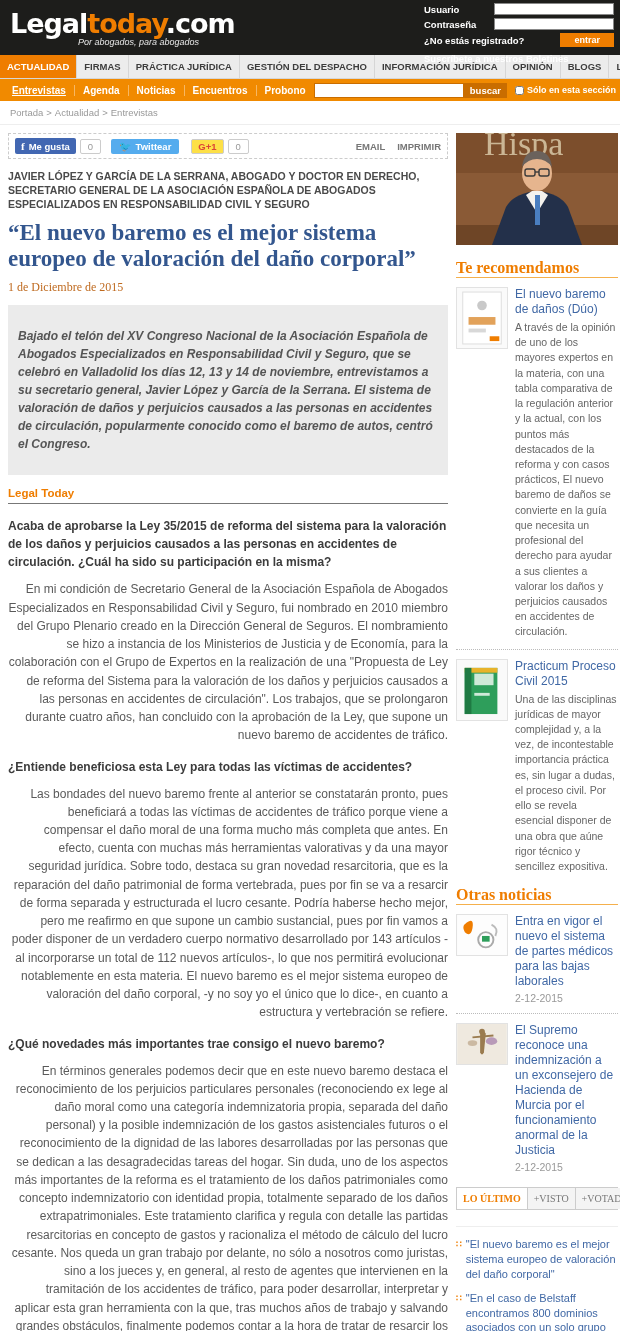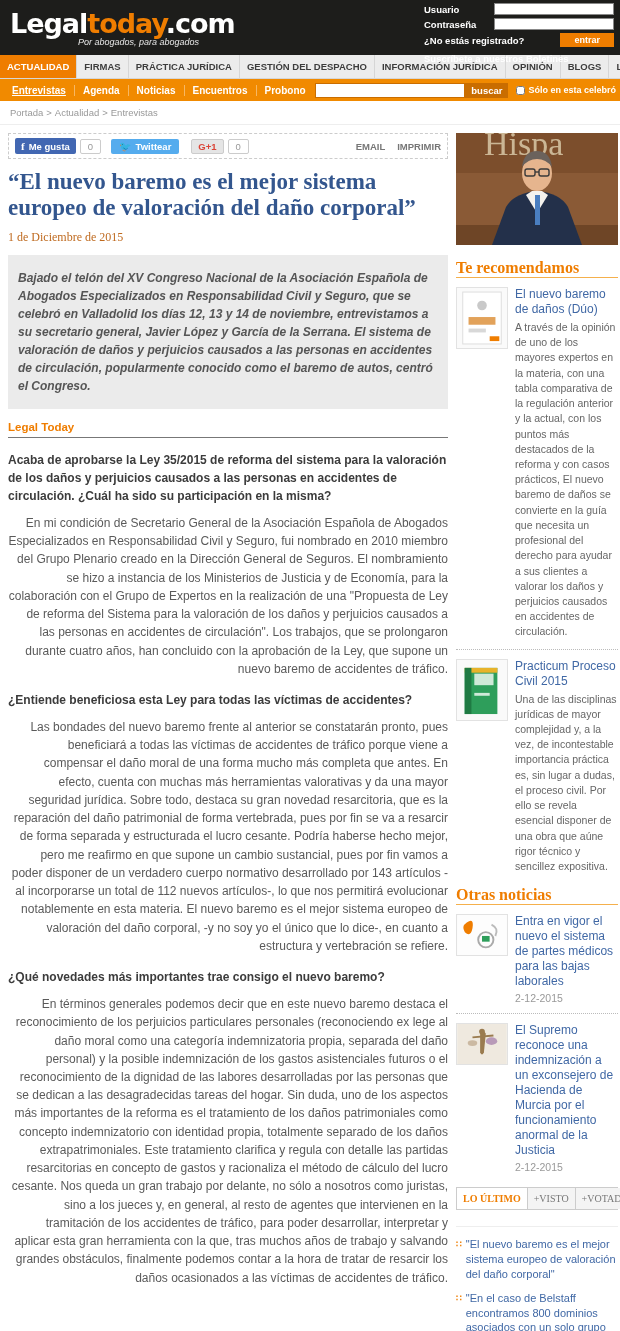--- a/index.html
+++ b/index.html
@@ -48,29 +48,29 @@
   .maincol { width:440px; }
   .sidebar { width:162px; margin-left:8px; }
 
   
   .social { border:1px dashed #ccc; display:flex; align-items:center; padding:4px 6px; margin-bottom:10px; }
   .fb-btn { background:#4267b2; color:#fff; font-size:9.5px; font-weight:bold; border-radius:2px; padding:2px 6px; display:flex; align-items:center; cursor:pointer; }
   .fb-f { font-family:"Liberation Serif",serif; font-weight:bold; margin-right:4px; font-size:11px; }
   .cnt { border:1px solid #ccc; color:#999; font-size:9.5px; padding:1px 7px; margin:0 10px 0 4px; border-radius:2px; background:#fff; }
   .tw-btn { background:#55acee; color:#fff; font-size:9.5px; font-weight:bold; border-radius:2px; padding:2px 8px; display:flex; align-items:center; cursor:pointer; margin-right:12px; }
   .tw-bird { margin-right:4px; font-size:10px; }
-  .gp-btn { background:#e5e5e5; border:1px solid #ccc; border-radius:2px; font-size:9.5px; font-weight:bold; color:#db4437; padding:1px 6px; cursor:pointer; }
+  .gp-btn { background:#fde047; border:1px solid #ccc; border-radius:2px; font-size:9.5px; font-weight:bold; color:#db4437; padding:1px 6px; cursor:pointer; }
   .social .spacer { flex:1; }
   .social .mail { color:#777; font-size:9.5px; font-weight:bold; margin-left:12px; cursor:pointer; }
 
   
   .kicker { font-size:10.5px; font-weight:bold; color:#4a4a4a; line-height:1.35; margin:2px 0 8px; }
   h1.title { font-family:"Liberation Serif",serif; font-size:23px; font-weight:bold; color:#33568e; line-height:1.15; margin-bottom:8px; }
   .date { font-family:"Liberation Serif",serif; font-size:12px; color:#bf6a1f; margin-bottom:10px; }
-  .lead { background:#ebebeb; padding:14px 10px; font-size:12px; font-weight:bold; font-style:italic; color:#555; line-height:1.5; margin-bottom:12px; }
+  .lead { background:#ebebeb; padding:22px 10px; font-size:12px; font-weight:bold; font-style:italic; color:#555; line-height:1.5; margin-bottom:12px; }
   .byline { color:#ef7d00; font-size:11.5px; font-weight:bold; margin:4px 0 4px; }
   .byline-hr { border:none; border-top:1px solid #777; margin-bottom:12px; }
   .q { font-size:12px; font-weight:bold; color:#3c3c3c; line-height:1.5; margin:13px 0 9px; }
   .a { font-size:12px; color:#5a5a5a; line-height:1.52; margin-bottom:9px;text-align:right; }
 
   
   .photo { width:162px; height:112px; display:block; margin-bottom:14px; }
   .sb-head { font-family:"Liberation Serif",serif; font-size:16px; font-weight:bold; color:#ef7d00; border-bottom:1px solid #f0a churn202; margin-bottom:8px; }
   .sb-head-wrap { border-bottom:1px solid #f5b04c; margin-bottom:9px; }
   .sb-item { display:flex; margin-bottom:8px; }
@@ -132,21 +132,21 @@
   <div class="subnav">
     <div class="sitem active">Entrevistas</div>
     <div class="sitem">Agenda</div>
     <div class="sitem">Noticias</div>
     <div class="sitem">Encuentros</div>
     <div class="sitem" style="border-right:none">Probono</div>
     <div class="spacer"></div>
     <input class="search" type="text" style="">
     <button class="btn-buscar">buscar</button>
     <input class="chk" type="checkbox" style="">
-    <span class="chklabel">Sólo en esta celebró</span>
+    <span class="chklabel">Sólo en esta sección</span>
   </div>
 
   <div class="crumbs">
     <span>Portada</span><span class="sep">&gt;</span><span>Actualidad</span><span class="sep">&gt;</span><span>Entrevistas</span>
   </div>
 
   <div class="content">
 
     <div class="maincol">
 
@@ -160,20 +160,21 @@
             <span class="tw-bird">🐦</span>
             <span>Twittear</span>
           </div>
         <div class="gp-btn">G+1</div>
         <div class="cnt">0</div>
         <div class="spacer"></div>
         <span class="mail">EMAIL</span>
         <span class="mail">IMPRIMIR</span>
       </div>
 
+      <div class="kicker">JAVIER LÓPEZ Y GARCÍA DE LA SERRANA, ABOGADO Y DOCTOR EN DERECHO, SECRETARIO GENERAL DE LA ASOCIACIÓN ESPAÑOLA DE ABOGADOS ESPECIALIZADOS EN RESPONSABILIDAD CIVIL Y SEGURO</div>
       <h1 class="title">“El nuevo baremo es el mejor sistema europeo de valoración del daño corporal”</h1>
       <div class="date">1 de Diciembre de 2015</div>
 
       <div class="lead">Bajado el telón del XV Congreso Nacional de la Asociación Española de Abogados Especializados en Responsabilidad Civil y Seguro, que se celebró en Valladolid los días 12, 13 y 14 de noviembre, entrevistamos a su secretario general, Javier López y García de la Serrana. El sistema de valoración de daños y perjuicios causados a las personas en accidentes de circulación, popularmente conocido como el baremo de autos, centró el Congreso.</div>
 
       <div class="byline">Legal Today</div>
       <hr class="byline-hr">
 
       <p class="q">Acaba de aprobarse la Ley 35/2015 de reforma del sistema para la valoración de los daños y perjuicios causados a las personas en accidentes de circulación. ¿Cuál ha sido su participación en la misma?</p>
       <p class="a">En mi condición de Secretario General de la Asociación Española de Abogados Especializados en Responsabilidad Civil y Seguro, fui nombrado en 2010 miembro del Grupo Plenario creado en la Dirección General de Seguros. El nombramiento se hizo a instancia de los Ministerios de Justicia y de Economía, para la colaboración con el Grupo de Expertos en la realización de una "Propuesta de Ley de reforma del Sistema para la valoración de los daños y perjuicios causados a las personas en accidentes de circulación". Los trabajos, que se prolongaron durante cuatro años, han concluido con la aprobación de la Ley, que supone un nuevo baremo de accidentes de tráfico.</p>

